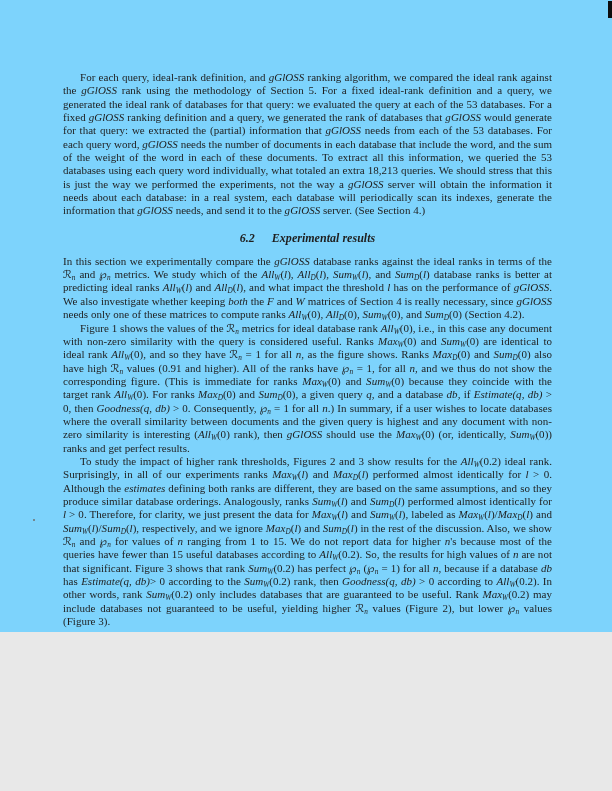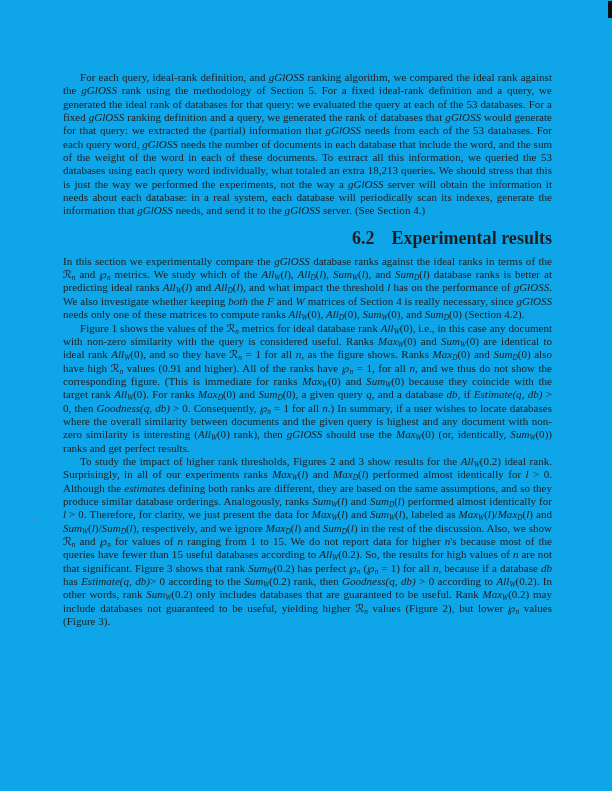--- a/index.html
+++ b/index.html
@@ -1,42 +1,43 @@
 <!DOCTYPE html>
 <html><head>
 <meta charset="utf-8">
 <style>
   html, body { margin: 0; padding: 0; background: #e8e8e8; }
   .page {
     position: relative;
     width: 612px;
-    height: 791px;
-    background: #0ea5e9;
+    height: 632px;
+    background: #7dd3fc;
     overflow: hidden;
     font-family: "Liberation Serif", "DejaVu Serif", serif;
     color: #1e1e1e;
   }
   .content {
     position: absolute;
     left: 63px;
     top: 71px;
     width: 489px;
     font-size: 11px;
     line-height: 13.35px;
     text-align: justify;
     letter-spacing: 0.02px;
   }
   .para { margin: 0; padding: 0; }
   .para.indent { text-indent: 17px; }
   .section-heading {
     margin: 13px 0 10px 0;
-    font-size: 18px;
+    font-size: 12px;
     font-weight: bold;
-    text-align: right;
+    text-align: center;
     line-height: 14px;
+    font-style: italic;
   }
   .sec-num { margin-right: 17px; }
   i { font-style: italic; }
   sub {
     font-size: 0.66em;
     font-style: italic;
     line-height: 0;
     vertical-align: -0.22em;
   }
   .scr { font-family: "DejaVu Sans", "DejaVu Serif", serif; }

